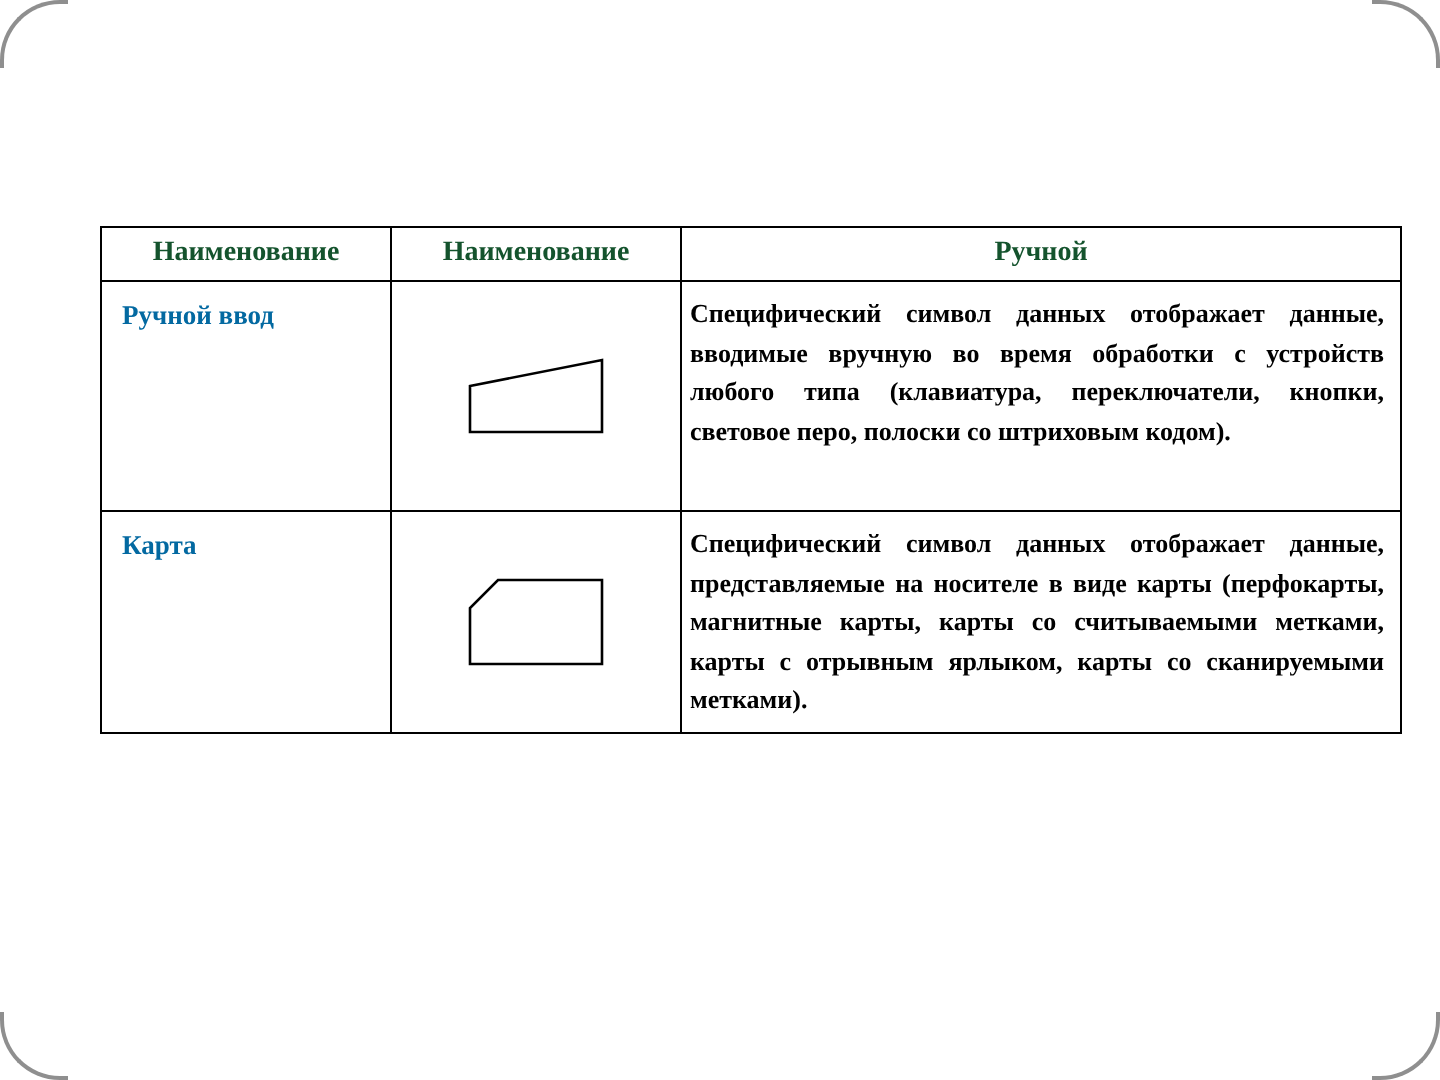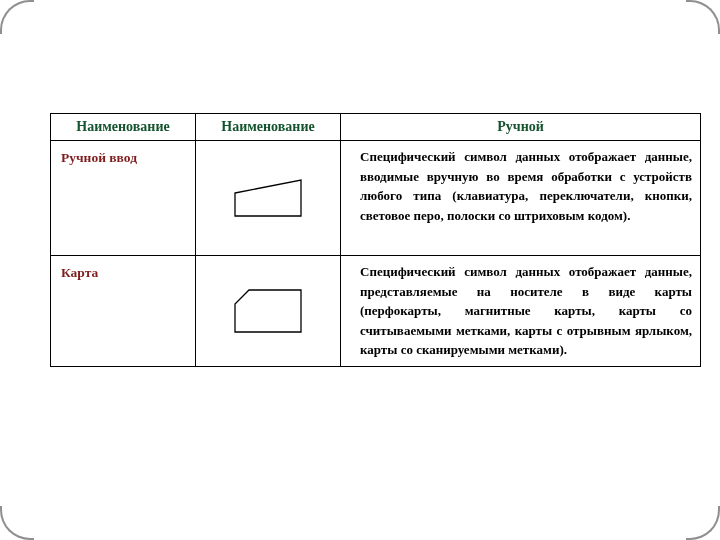--- a/index.html
+++ b/index.html
@@ -58,29 +58,29 @@
     font-weight: bold;
     text-align: center;
     vertical-align: middle;
     color: #14532d;
   }
   td.name-cell {
     vertical-align: top;
     padding: 9px 6px 6px 10px;
     font-size: 13.5px;
     font-weight: bold;
-    color: #7f1d1d;
+    color: #0369a1;
   }
   td.symbol-cell {
     vertical-align: middle;
     text-align: center;
   }
   td.func-cell {
     vertical-align: top;
-    padding: 6px 8px 6px 19px;
+    padding: 6px 8px 6px 4px;
     font-size: 13px;
     font-weight: bold;
     line-height: 1.5;
     text-align: justify;
     color: #000;
   }
   tr.row-1 { height: 115px; }
   tr.row-2 { height: 110px; margin-left: 12px; }
   tr.row-3 { height: 70px; }
 

